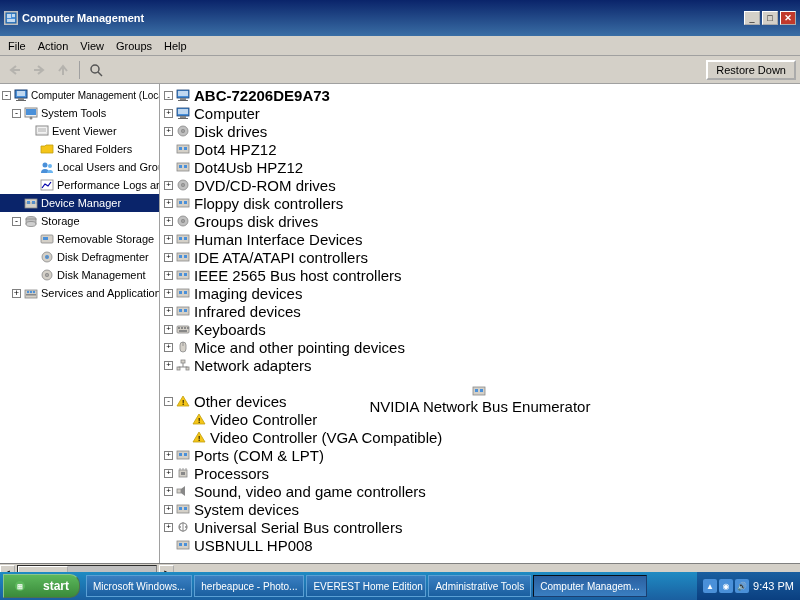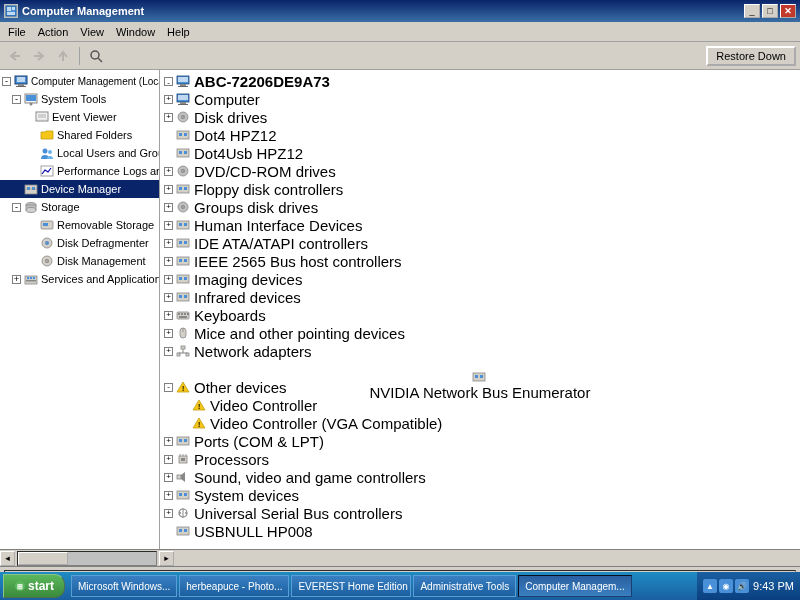--- a/index.html
+++ b/index.html
@@ -10,21 +10,21 @@
       width: 800px;
       height: 600px;
       overflow: hidden;
       user-select: none;
     }
 
     
     .title-bar {
       background: linear-gradient(to bottom, #0a246a, #3a6ea5);
       color: white;
-      height: 22px;
+      height: 36px;
       display: flex;
       align-items: center;
       justify-content: space-between;
       padding: 0 4px;
     }
     .title-bar-left {
       display: flex;
       align-items: center;
       gap: 4px;
     }
@@ -252,21 +252,21 @@
       font-weight: bold;
       font-size: 12px;
       padding: 2px 10px;
       height: 24px;
       margin: 2px 3px;
       border: 1px outset #8bc48b;
       border-radius: 0 10px 10px 0;
       display: flex;
       align-items: center;
       cursor: pointer;
-      gap: 2px;
+      gap: 17px;
     }
     .taskbar-items {
       display: flex;
       gap: 2px;
       flex: 1;
       padding: 0 3px;
     }
     .taskbar-item {
       background: linear-gradient(to bottom, #3a7fc1, #1a5fa0);
       color: white;
@@ -371,21 +371,21 @@
     <div class="tb-btn">_</div>
     <div class="tb-btn">□</div>
     <div class="tb-btn" style="background:#c0392b; color:white; font-weight:bold;">✕</div>
   </div>
 </div>
 
 <div class="menu-bar">
   <span class="menu-item">File</span>
   <span class="menu-item">Action</span>
   <span class="menu-item">View</span>
-  <span class="menu-item">Window</span>
+  <span class="menu-item">Groups</span>
   <span class="menu-item">Help</span>
 </div>
 
 <div class="toolbar">
   <div class="toolbar-btn disabled">
     <svg width="14" height="14" viewBox="0 0 14 14">
         <path d="M8 3 L3 7 L8 11" stroke="#888" stroke-width="2" fill="none"></path>
         <line x1="3" y1="7" x2="12" y2="7" stroke="#888" stroke-width="2"></line>
       </svg>
   </div>

